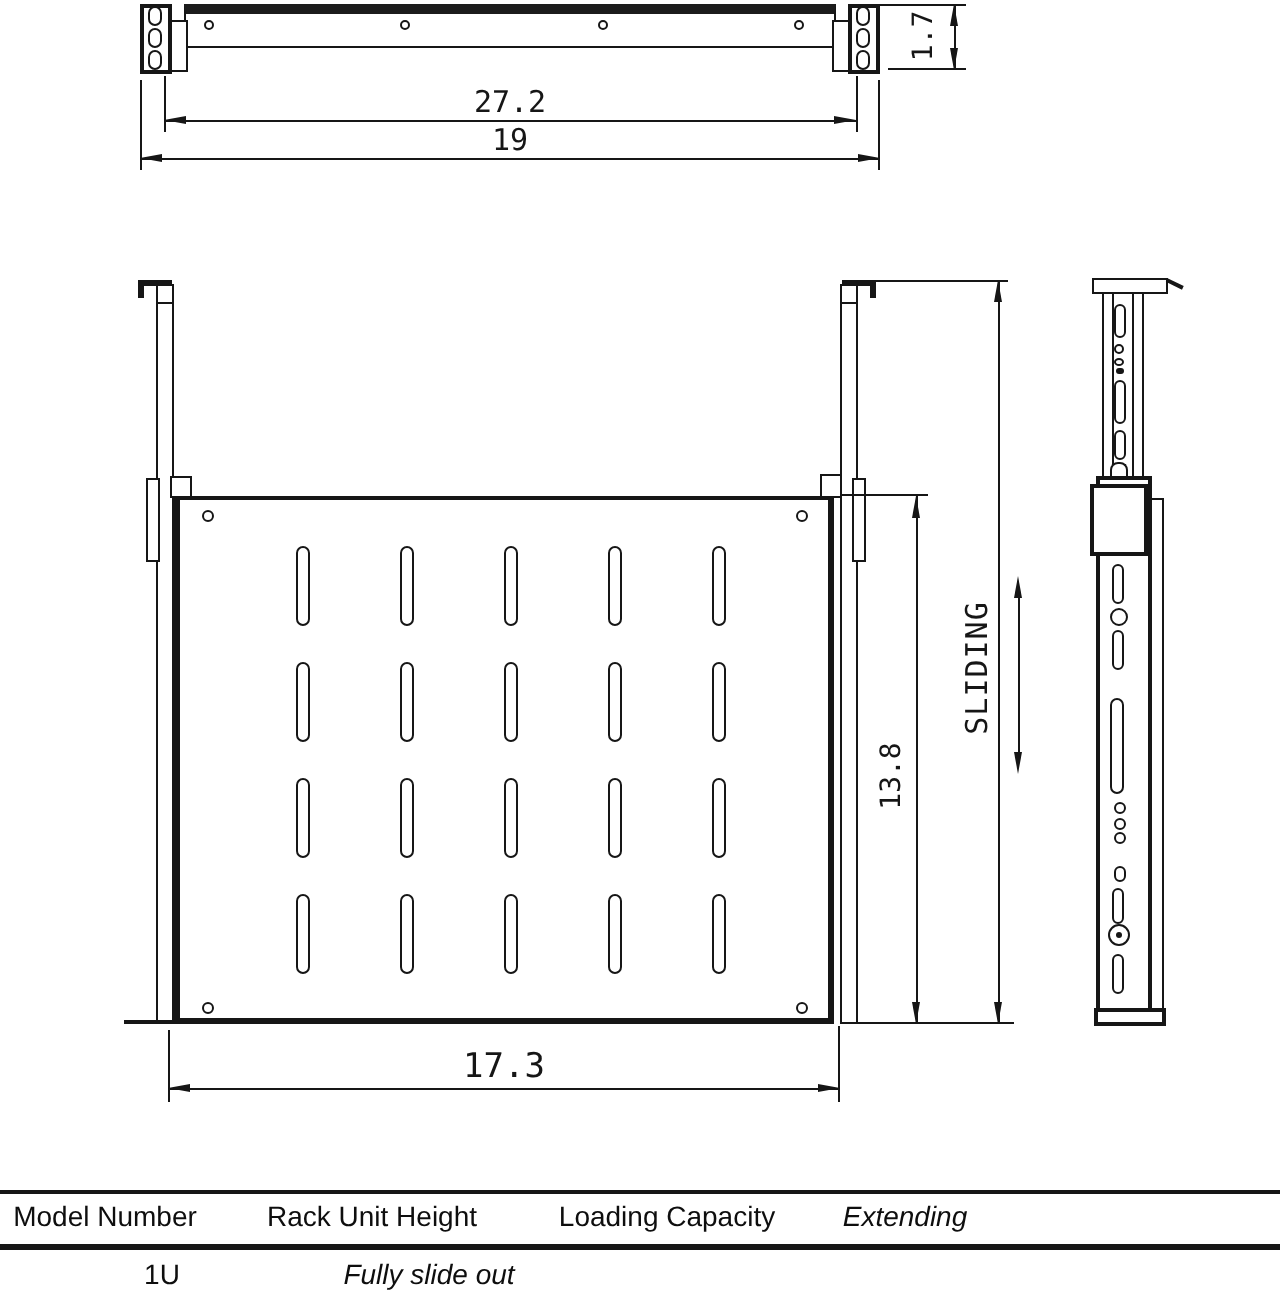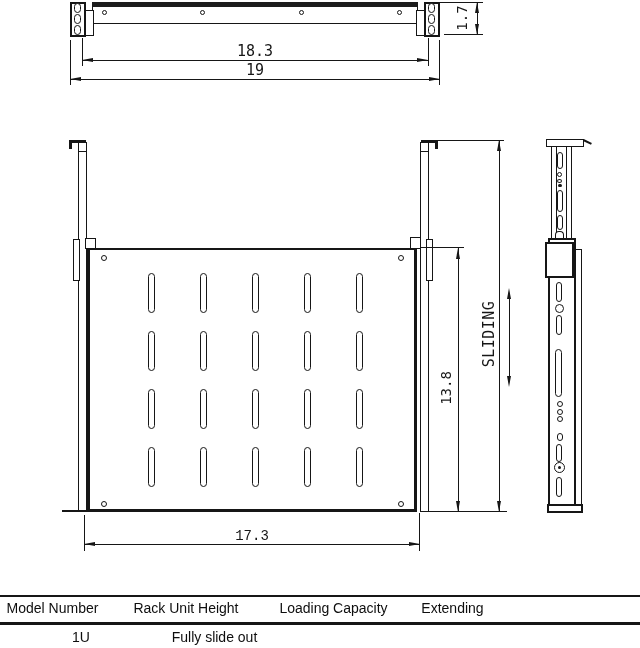--- a/index.html
+++ b/index.html
@@ -19,21 +19,21 @@
   .ah.r{border-top:2.6px solid transparent;border-bottom:2.6px solid transparent;border-left:11px solid #161616;}
   .ah.u{border-left:2.6px solid transparent;border-right:2.6px solid transparent;border-bottom:11px solid #161616;}
   .ah.d{border-left:2.6px solid transparent;border-right:2.6px solid transparent;border-top:11px solid #161616;}
   .dimtext{position:absolute;font-size:15px;line-height:1;white-space:nowrap;color:#161616;}
   .hlabel{transform:translate(-50%,-108%);}
   .vlabel{transform:translate(-50%,-50%) rotate(-90deg);}
   .spec{position:absolute;left:0;top:580px;width:640px;height:68px;
         font-family:"Liberation Sans","DejaVu Sans",sans-serif;color:#0e0e0e;}
   .specrow{position:absolute;left:0;width:640px;display:flex;}
   .cell{display:flex;align-items:center;justify-content:center;font-size:14px;white-space:nowrap;}
-  .c1{width:105px;} .c2{width:162px;} .c3{width:133px;} .c4{width:135px;} .c5{width:105px;}
+  .c1{width:105px;} .c2{width:162px;} .c3{width:133px;} .c4{width:135px;} .c5{width:105px;font-style:italic;}
 </style>
 </head>
 <body>
 
 <div class="canvas">
 
   <div>
     <div class="box" style="left:92px;top:2px;width:326px;height:22px;border-top:5px solid #1c1c1c;"></div>
     <div class="hole" style="left:102px;top:10px;width:5px;height:5px;"></div>
     <div class="hole" style="left:200px;top:10px;width:5px;height:5px;"></div>
@@ -49,21 +49,21 @@
     <div class="oval" style="left:428px;top:3px;width:7px;height:10px;"></div>
     <div class="oval" style="left:428px;top:14px;width:7px;height:10px;"></div>
     <div class="oval" style="left:428px;top:25px;width:7px;height:10px;"></div>
 
     <div>
       <div class="ln" style="left:82px;top:38px;width:1.2px;height:28px;"></div>
       <div class="ln" style="left:428px;top:38px;width:1.2px;height:28px;"></div>
       <div class="ln" style="left:82px;top:60px;width:346px;height:1.2px;"></div>
       <div class="ah l" style="left:82px;top:58px;"></div>
       <div class="ah r" style="left:417px;top:58px;"></div>
-      <div class="dimtext hlabel" style="left:255px;top:60px;">18.3</div>
+      <div class="dimtext hlabel" style="left:255px;top:60px;">27.2</div>
     </div>
 
     <div>
       <div class="ln" style="left:70px;top:40px;width:1.2px;height:45px;"></div>
       <div class="ln" style="left:439px;top:40px;width:1.2px;height:45px;"></div>
       <div class="ln" style="left:70px;top:79px;width:370px;height:1.2px;"></div>
       <div class="ah l" style="left:70px;top:77px;"></div>
       <div class="ah r" style="left:429px;top:77px;"></div>
       <div class="dimtext hlabel" style="left:255px;top:79px;">19</div>
     </div>
@@ -150,21 +150,21 @@
       <div class="ah u" style="left:507px;top:288px;"></div>
       <div class="ah d" style="left:507px;top:376px;"></div>
     </div>
 
     <div>
       <div class="ln" style="left:84px;top:515px;width:1.2px;height:36px;"></div>
       <div class="ln" style="left:419px;top:513px;width:1.2px;height:38px;"></div>
       <div class="ln" style="left:84px;top:544px;width:336px;height:1.2px;"></div>
       <div class="ah l" style="left:84px;top:542px;"></div>
       <div class="ah r" style="left:409px;top:542px;"></div>
-      <div class="dimtext hlabel" style="left:252px;top:544px;font-size:14px;font-family:Liberation Mono, monospace;">17.3</div>
+      <div class="dimtext hlabel" style="left:252px;top:544px;font-size:17px;">17.3</div>
     </div>
   </div>
 
   <div>
     <div class="box" style="left:551px;top:146px;width:21px;height:97px;"></div>
     <div class="ln" style="left:556px;top:147px;width:1px;height:95px;"></div>
     <div class="ln" style="left:566px;top:147px;width:1px;height:95px;"></div>
     <div class="box" style="left:546px;top:139px;width:38px;height:8px;"></div>
     <div class="ln" style="left:583px;top:141px;width:9px;height:1.5px;transform:rotate(26deg);"></div>
     <div class="oval" style="left:557px;top:152px;width:6px;height:17px;border-width:1.2px;border-radius:3px;"></div>

